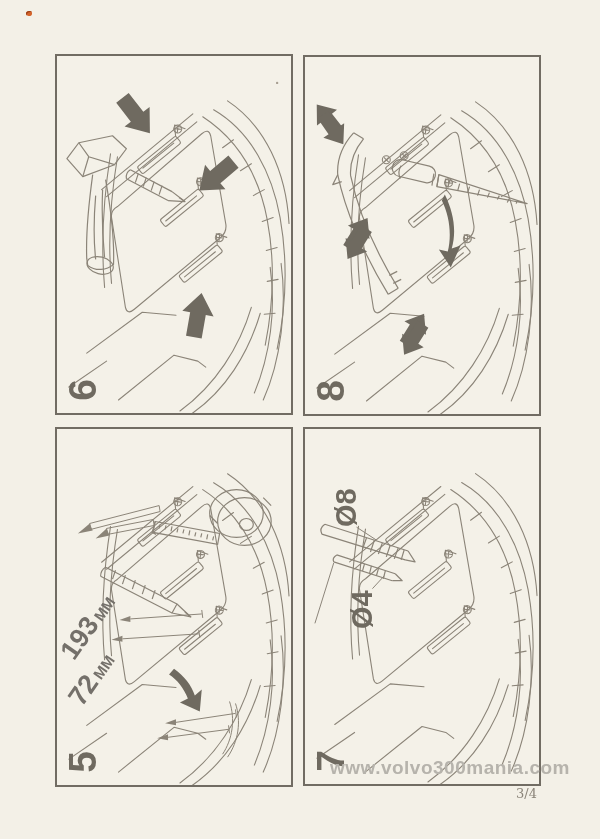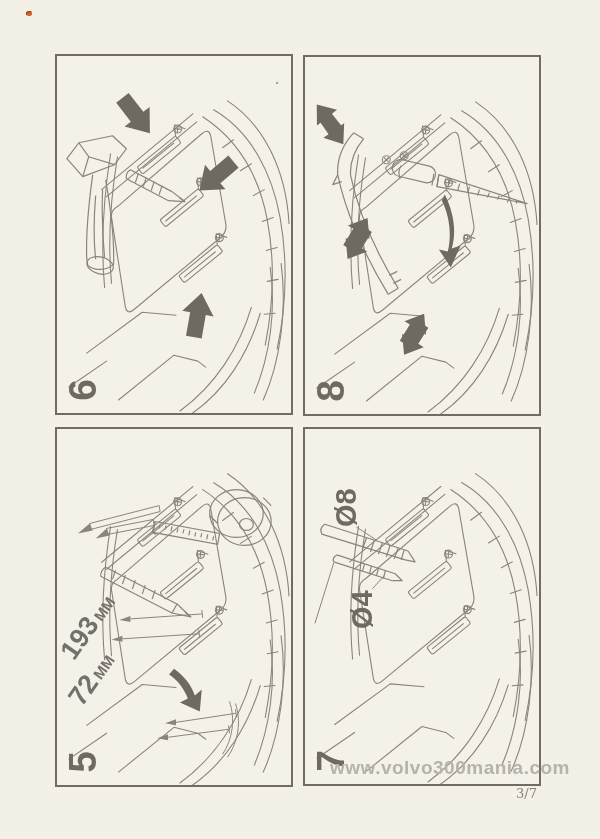--- a/index.html
+++ b/index.html
@@ -216,15 +216,15 @@
       </g>
     </svg>
     <span class="dia-label dia-8">Ø8</span>
     <span class="dia-label dia-4">Ø4</span>
     <div class="panel-number">
       <span>7</span>
     </div>
   </section>
 
   <div class="watermark">www.volvo300mania.com</div>
-  <div class="pageno">3/7</div>
+  <div class="pageno">3/4</div>
 
 </div>
 
 </body></html>

